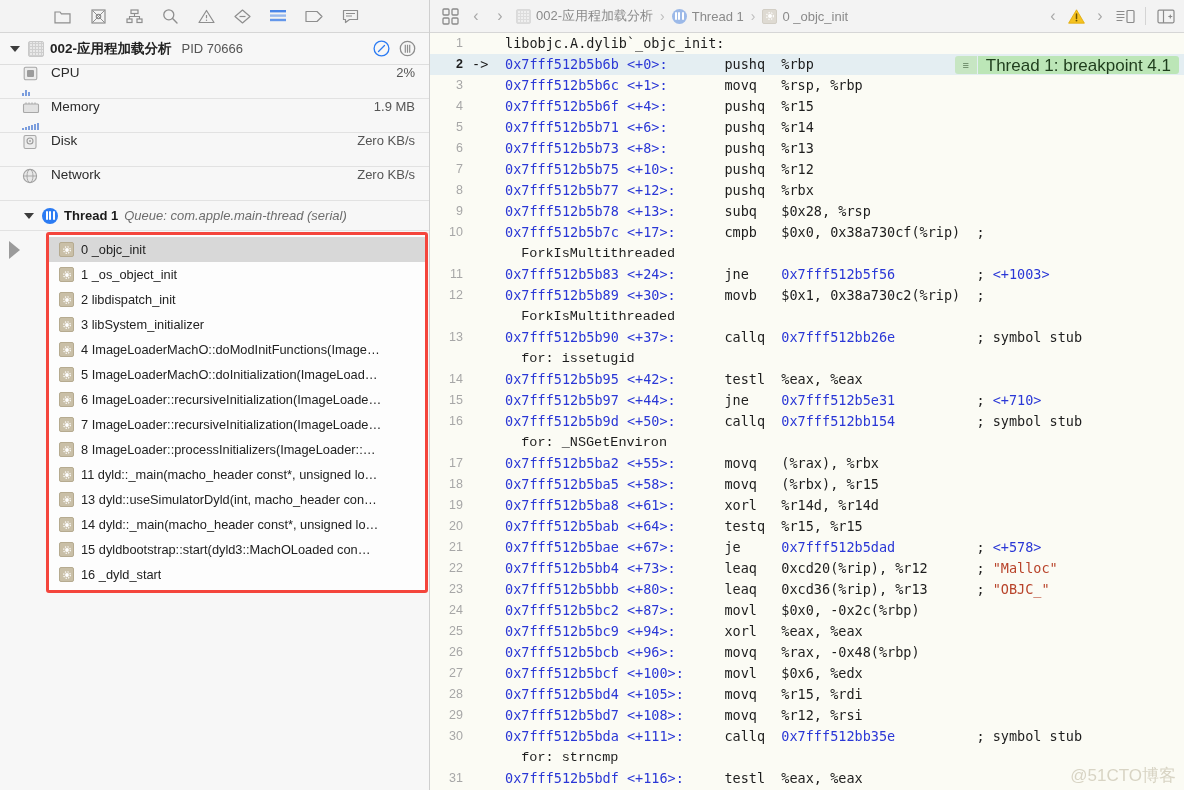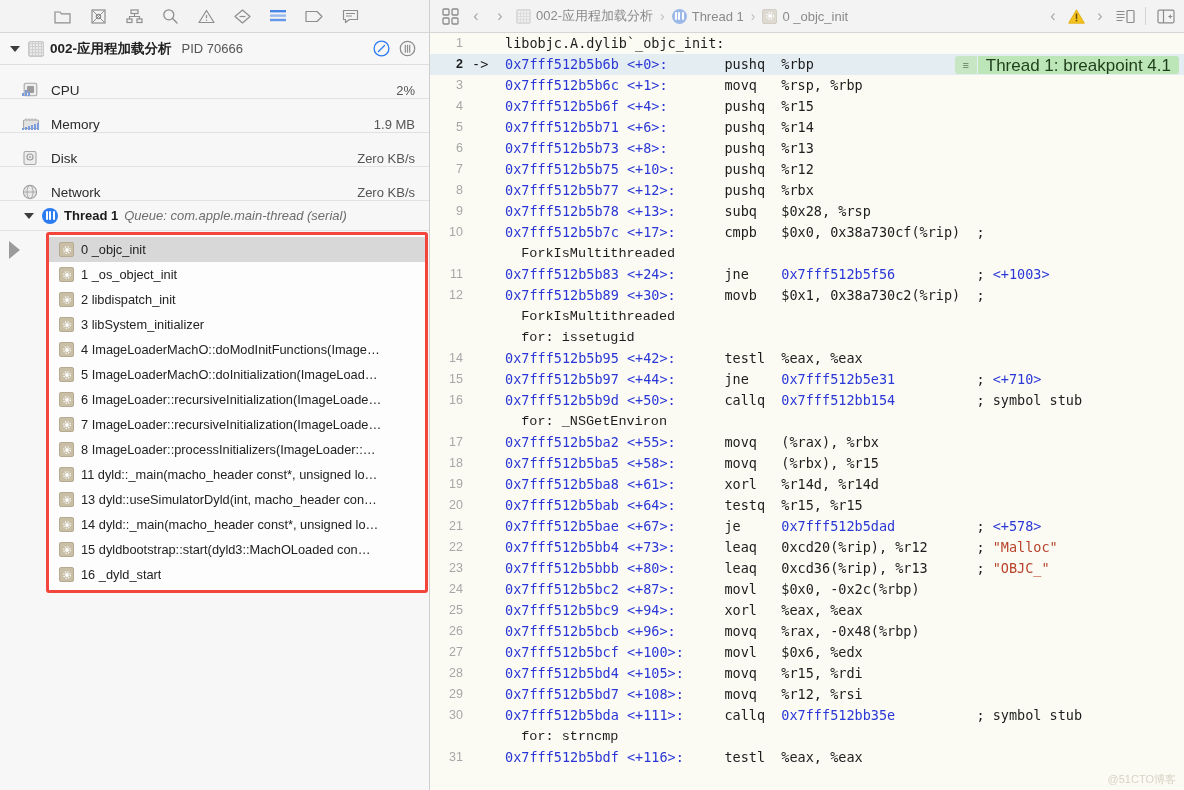--- a/index.html
+++ b/index.html
@@ -73,21 +73,21 @@
     white-space: nowrap;
   }
   .proc-pid { font-size: 13px; color: #555; font-weight: 400; margin-left: 4px;}
   .proc-spacer { flex: 1; }
   .proc-btn { width: 20px; height: 20px; display:flex; align-items:center; justify-content:center; }
 
   
   .res-list { background: #f7f7f7; }
   .res-row {
     height: 34px;
-    display: flex; align-items: flex-end;
+    display: flex; align-items: flex-start;
     padding: 0 14px 0 22px;
     border-bottom: 1px solid #e2e2e2;
     position: relative;
   }
   .res-ico { width: 20px; height: 17px; margin-right: 9px; flex: none; display:flex; align-items:center;}
   .res-label { font-size: 13.5px; color: #2b2b2b; }
   .res-val { margin-left: auto; font-size: 13px; color: #555; }
   .spark { position: absolute; left: 22px; bottom: 2px; display:flex; align-items:flex-end; gap:1px; height: 8px;}
   .spark i { width: 2px; background: #7b9ddd; display:block; }
 
@@ -233,21 +233,21 @@
   .bp-text {
     background: #bce6b7; color:#1f3d1c;
     font-size: 17px; padding: 0 8px;
     display:flex;align-items:center;
     border-radius: 0 3px 3px 0;
     margin-left: 1px;
   }
 
   .watermark {
     position: absolute; right: 8px; bottom: 3px;
-    font-size: 11px; color: #d8d4c4;
+    font-size: 17px; color: #d8d4c4;
     font-family: "Liberation Sans", sans-serif;
   }
 </style>
 </head>
 <body>
 
 <div id="app">
 
   <div id="left-panel">
 
@@ -611,20 +611,21 @@
           <div class="code-line"><span class="gutter">5</span><span class="arrowcol"></span><span class="code-body"><span class="c-addr">0x7fff512b5b71 &lt;+6&gt;:</span><span class="c-plain">       pushq  </span><span class="c-plain">%r14</span></span></div>
           <div class="code-line"><span class="gutter">6</span><span class="arrowcol"></span><span class="code-body"><span class="c-addr">0x7fff512b5b73 &lt;+8&gt;:</span><span class="c-plain">       pushq  </span><span class="c-plain">%r13</span></span></div>
           <div class="code-line"><span class="gutter">7</span><span class="arrowcol"></span><span class="code-body"><span class="c-addr">0x7fff512b5b75 &lt;+10&gt;:</span><span class="c-plain">      pushq  </span><span class="c-plain">%r12</span></span></div>
           <div class="code-line"><span class="gutter">8</span><span class="arrowcol"></span><span class="code-body"><span class="c-addr">0x7fff512b5b77 &lt;+12&gt;:</span><span class="c-plain">      pushq  </span><span class="c-plain">%rbx</span></span></div>
           <div class="code-line"><span class="gutter">9</span><span class="arrowcol"></span><span class="code-body"><span class="c-addr">0x7fff512b5b78 &lt;+13&gt;:</span><span class="c-plain">      subq   </span><span class="c-plain">$0x28, %rsp</span></span></div>
           <div class="code-line"><span class="gutter">10</span><span class="arrowcol"></span><span class="code-body"><span class="c-addr">0x7fff512b5b7c &lt;+17&gt;:</span><span class="c-plain">      cmpb   </span><span class="c-plain">$0x0, 0x38a730cf(%rip)</span><span class="c-plain">  ;</span></span></div>
           <div class="cont-line"><span class="gutter"></span><span class="arrowcol"></span><span class="cont-body">  ForkIsMultithreaded</span></div>
           <div class="code-line"><span class="gutter">11</span><span class="arrowcol"></span><span class="code-body"><span class="c-addr">0x7fff512b5b83 &lt;+24&gt;:</span><span class="c-plain">      jne    </span><span class="c-addr">0x7fff512b5f56</span><span class="c-plain">          ; </span><span class="c-addr">&lt;+1003&gt;</span></span></div>
           <div class="code-line"><span class="gutter">12</span><span class="arrowcol"></span><span class="code-body"><span class="c-addr">0x7fff512b5b89 &lt;+30&gt;:</span><span class="c-plain">      movb   </span><span class="c-plain">$0x1, 0x38a730c2(%rip)</span><span class="c-plain">  ;</span></span></div>
           <div class="cont-line"><span class="gutter"></span><span class="arrowcol"></span><span class="cont-body">  ForkIsMultithreaded</span></div>
+          <div class="code-line"><span class="gutter">13</span><span class="arrowcol"></span><span class="code-body"><span class="c-addr">0x7fff512b5b90 &lt;+37&gt;:</span><span class="c-plain">      callq  </span><span class="c-addr">0x7fff512bb26e</span><span class="c-plain">          ; symbol stub</span></span></div>
           <div class="cont-line"><span class="gutter"></span><span class="arrowcol"></span><span class="cont-body">  for: issetugid</span></div>
           <div class="code-line"><span class="gutter">14</span><span class="arrowcol"></span><span class="code-body"><span class="c-addr">0x7fff512b5b95 &lt;+42&gt;:</span><span class="c-plain">      testl  </span><span class="c-plain">%eax, %eax</span></span></div>
           <div class="code-line"><span class="gutter">15</span><span class="arrowcol"></span><span class="code-body"><span class="c-addr">0x7fff512b5b97 &lt;+44&gt;:</span><span class="c-plain">      jne    </span><span class="c-addr">0x7fff512b5e31</span><span class="c-plain">          ; </span><span class="c-addr">&lt;+710&gt;</span></span></div>
           <div class="code-line"><span class="gutter">16</span><span class="arrowcol"></span><span class="code-body"><span class="c-addr">0x7fff512b5b9d &lt;+50&gt;:</span><span class="c-plain">      callq  </span><span class="c-addr">0x7fff512bb154</span><span class="c-plain">          ; symbol stub</span></span></div>
           <div class="cont-line"><span class="gutter"></span><span class="arrowcol"></span><span class="cont-body">  for: _NSGetEnviron</span></div>
           <div class="code-line"><span class="gutter">17</span><span class="arrowcol"></span><span class="code-body"><span class="c-addr">0x7fff512b5ba2 &lt;+55&gt;:</span><span class="c-plain">      movq   </span><span class="c-plain">(%rax), %rbx</span></span></div>
           <div class="code-line"><span class="gutter">18</span><span class="arrowcol"></span><span class="code-body"><span class="c-addr">0x7fff512b5ba5 &lt;+58&gt;:</span><span class="c-plain">      movq   </span><span class="c-plain">(%rbx), %r15</span></span></div>
           <div class="code-line"><span class="gutter">19</span><span class="arrowcol"></span><span class="code-body"><span class="c-addr">0x7fff512b5ba8 &lt;+61&gt;:</span><span class="c-plain">      xorl   </span><span class="c-plain">%r14d, %r14d</span></span></div>
           <div class="code-line"><span class="gutter">20</span><span class="arrowcol"></span><span class="code-body"><span class="c-addr">0x7fff512b5bab &lt;+64&gt;:</span><span class="c-plain">      testq  </span><span class="c-plain">%r15, %r15</span></span></div>
           <div class="code-line"><span class="gutter">21</span><span class="arrowcol"></span><span class="code-body"><span class="c-addr">0x7fff512b5bae &lt;+67&gt;:</span><span class="c-plain">      je     </span><span class="c-addr">0x7fff512b5dad</span><span class="c-plain">          ; </span><span class="c-addr">&lt;+578&gt;</span></span></div>

